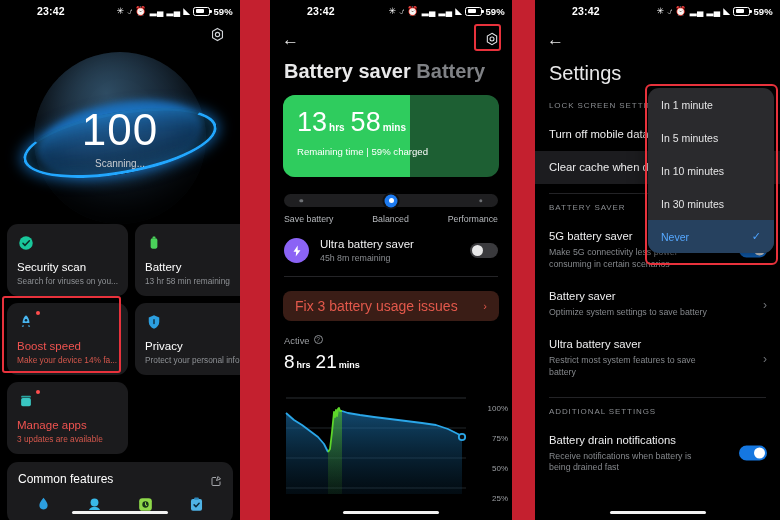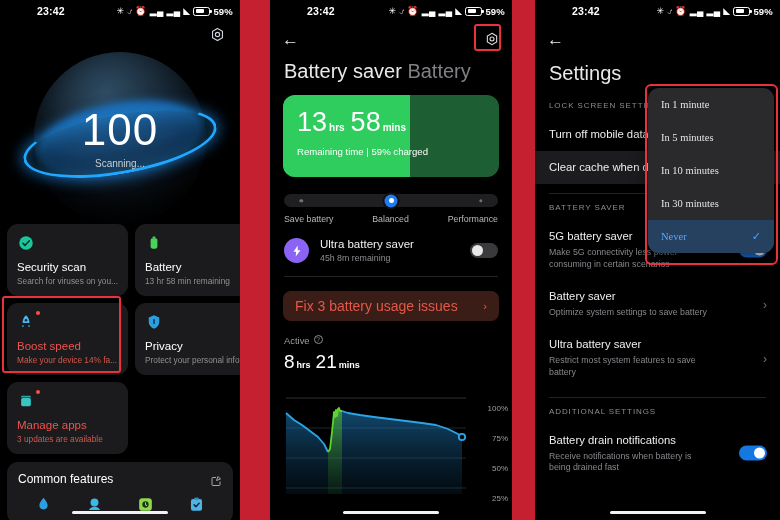--- a/index.html
+++ b/index.html
@@ -116,21 +116,21 @@
   .edit-ico { margin-left: auto; width: 12px; height: 12px; }
   .feat-row { display: flex; margin-top: 9px; }
   .feat { flex: 1; text-align: center; }
   .feat-ico { width: 19px; height: 19px; margin: 0 auto 4px auto; }
   .feat-lbl { font-size: 7.6px; color: #b9bcc0; white-space: nowrap; overflow: hidden; text-overflow: ellipsis; }
 
   
   .nav { height: 34px; display: flex; align-items: center; padding: 0 12px; position: relative; }
   .back { font-size: 17px; color: #e6e6e6; line-height: 1; }
   .gear2 { margin-left: auto; width: 16px; height: 16px; }
-  .p2-title { padding: 4px 14px 12px 14px; font-size: 20px; color: #e9e9ea; font-weight: 400; }
+  .p2-title { padding: 4px 14px 12px 14px; font-size: 20px; color: #e9e9ea; font-weight: 700; }
   .p2-title .dim { color: #7f8185; }
   .hero {
     margin: 0 13px; height: 82px; border-radius: 12px; overflow: hidden;
     position: relative; background: #1d5f33;
   }
   .hero-fill { position: absolute; left:0; top:0; bottom:0; width: 59%; background: #2fcc5e; }
   .hero-in { position: relative; padding: 14px 0 0 14px; }
   .hero-big { color: #fff; font-size: 27px; font-weight: 400; line-height: 1; }
   .hero-big small { font-size: 10px; font-weight: bold; margin: 0 6px 0 2px; }
   .hero-sub { color: #fff; font-size: 9.6px; margin-top: 10px; }
@@ -198,21 +198,21 @@
   .chev3 { color: #6e7175; font-size: 12px; }
   .div3 { height: 1px; background: #232326; margin: 9px 14px; }
 
   .dropdown {
     position: absolute; right: 6px; top: 88px; width: 126px;
     background: #2a2a2d; border-radius: 11px; overflow: hidden; z-index: 20;
     box-shadow: 0 5px 18px rgba(0,0,0,.6);
   }
   .dd-item {
     height: 33px; display: flex; align-items: center; padding: 0 13px;
-    font-size: 10.5px; color: #e4e4e5; font-family: Liberation Serif, serif;
+    font-size: 10.5px; color: #e4e4e5;
   }
   .dd-item.sel { background: #26415f; color: #56a8ff; }
   .dd-check { margin-left: auto; color: #4da3ff; font-size: 11px; }
 
   
   .hl-box { position: absolute; border: 2px solid #e8323c; border-radius: 3px; pointer-events: none; z-index: 40; }
   #hl-battery-card { left: 2px; top: 296px; width: 119px; height: 77px; }
   #hl-gear { left: 474px; top: 24px; width: 27px; height: 27px; }
   #hl-dropdown { left: 645px; top: 84px; width: 133px; height: 181px; border-radius: 6px; }
 </style>

